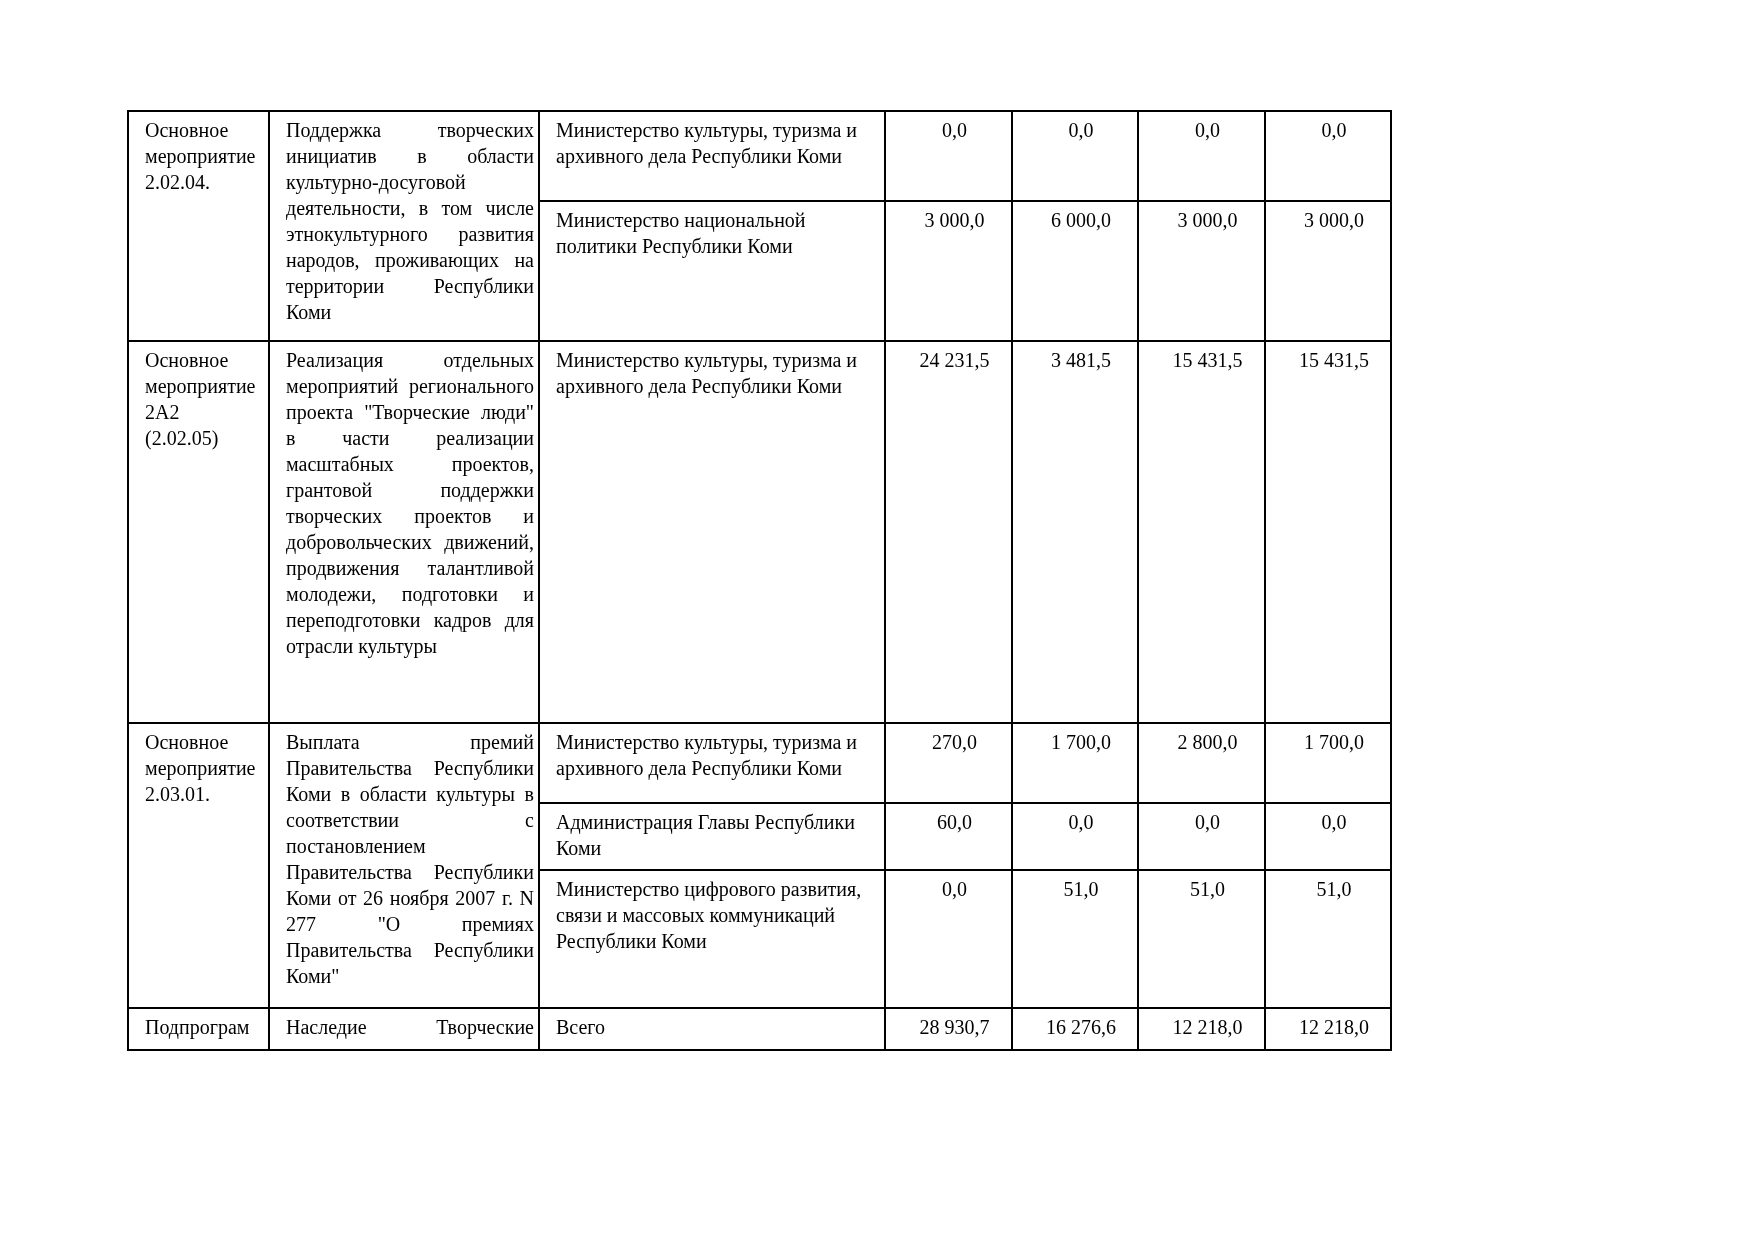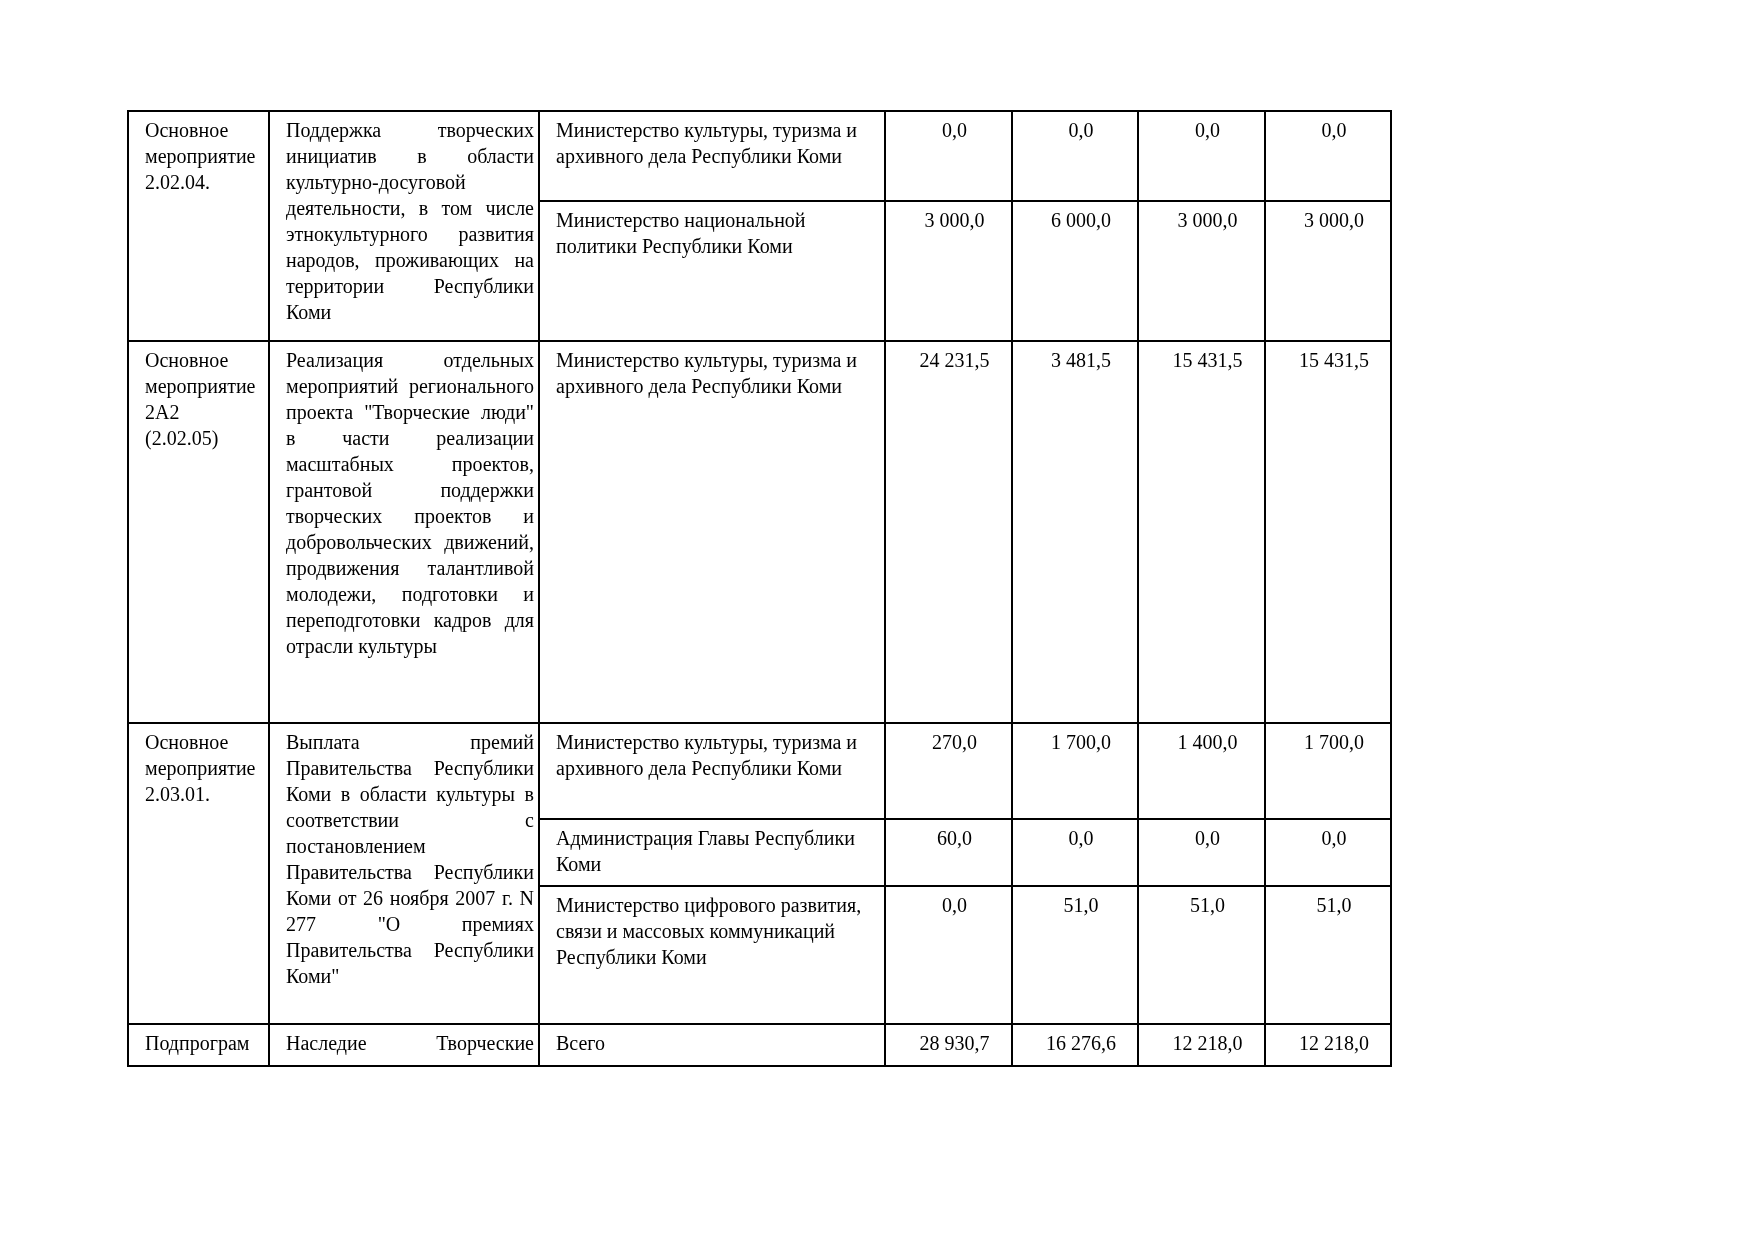--- a/index.html
+++ b/index.html
@@ -76,27 +76,27 @@
       <td class="activity">Основное мероприятие 2А2
 (2.02.05)</td>
       <td class="desc">Реализация отдельных мероприятий регионального проекта "Творческие люди" в части реализации масштабных проектов, грантовой поддержки творческих проектов и добровольческих движений, продвижения талантливой молодежи, подготовки и переподготовки кадров для отрасли культуры</td>
       <td class="exec">Министерство культуры, туризма и архивного дела Республики Коми</td>
       <td class="num">24 231,5</td>
       <td class="num">3 481,5</td>
       <td class="num">15 431,5</td>
       <td class="num">15 431,5</td>
     </tr>
 
-    <tr style="height:96px">
+    <tr style="height:80px">
       <td class="activity" rowspan="3">Основное мероприятие 2.03.01.</td>
       <td class="desc" rowspan="3">Выплата премий Правительства Республики Коми в области культуры в соответствии с постановлением Правительства Республики Коми от 26 ноября 2007 г. N 277 "О премиях Правительства Республики Коми"</td>
       <td class="exec">Министерство культуры, туризма и архивного дела Республики Коми</td>
       <td class="num">270,0</td>
       <td class="num">1 700,0</td>
-      <td class="num">1 400,0</td>
+      <td class="num">2 800,0</td>
       <td class="num">1 700,0</td>
     </tr>
     <tr style="height:67px">
       <td class="exec">Администрация Главы Республики Коми</td>
       <td class="num">60,0</td>
       <td class="num">0,0</td>
       <td class="num">0,0</td>
       <td class="num">0,0</td>
     </tr>
     <tr style="height:138px">

